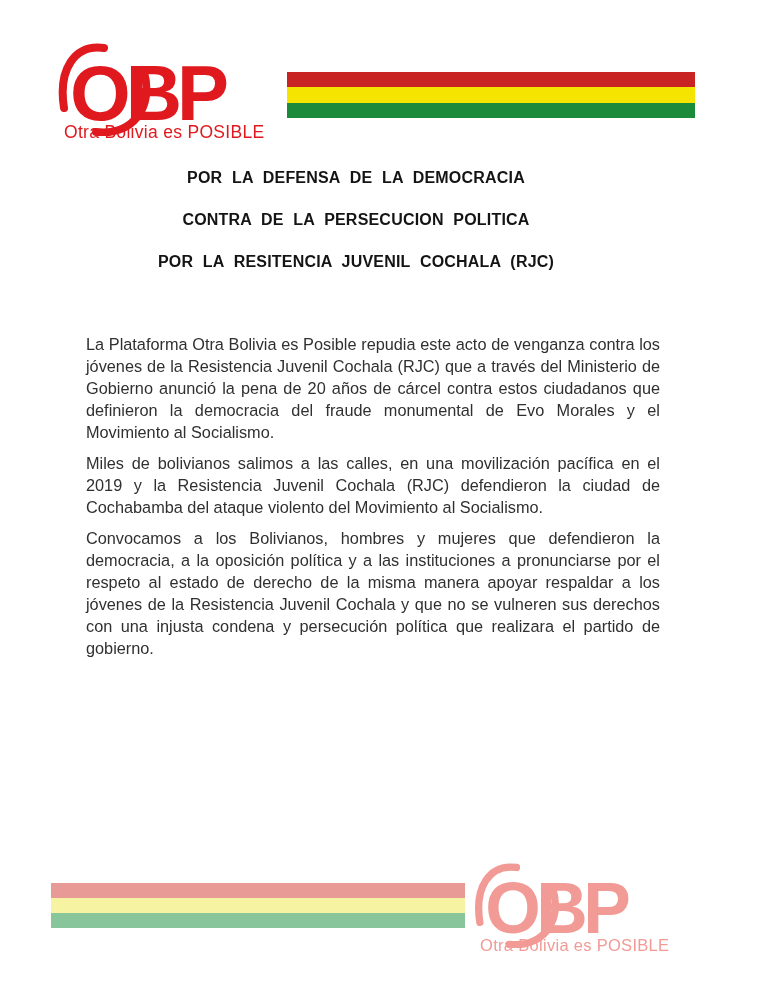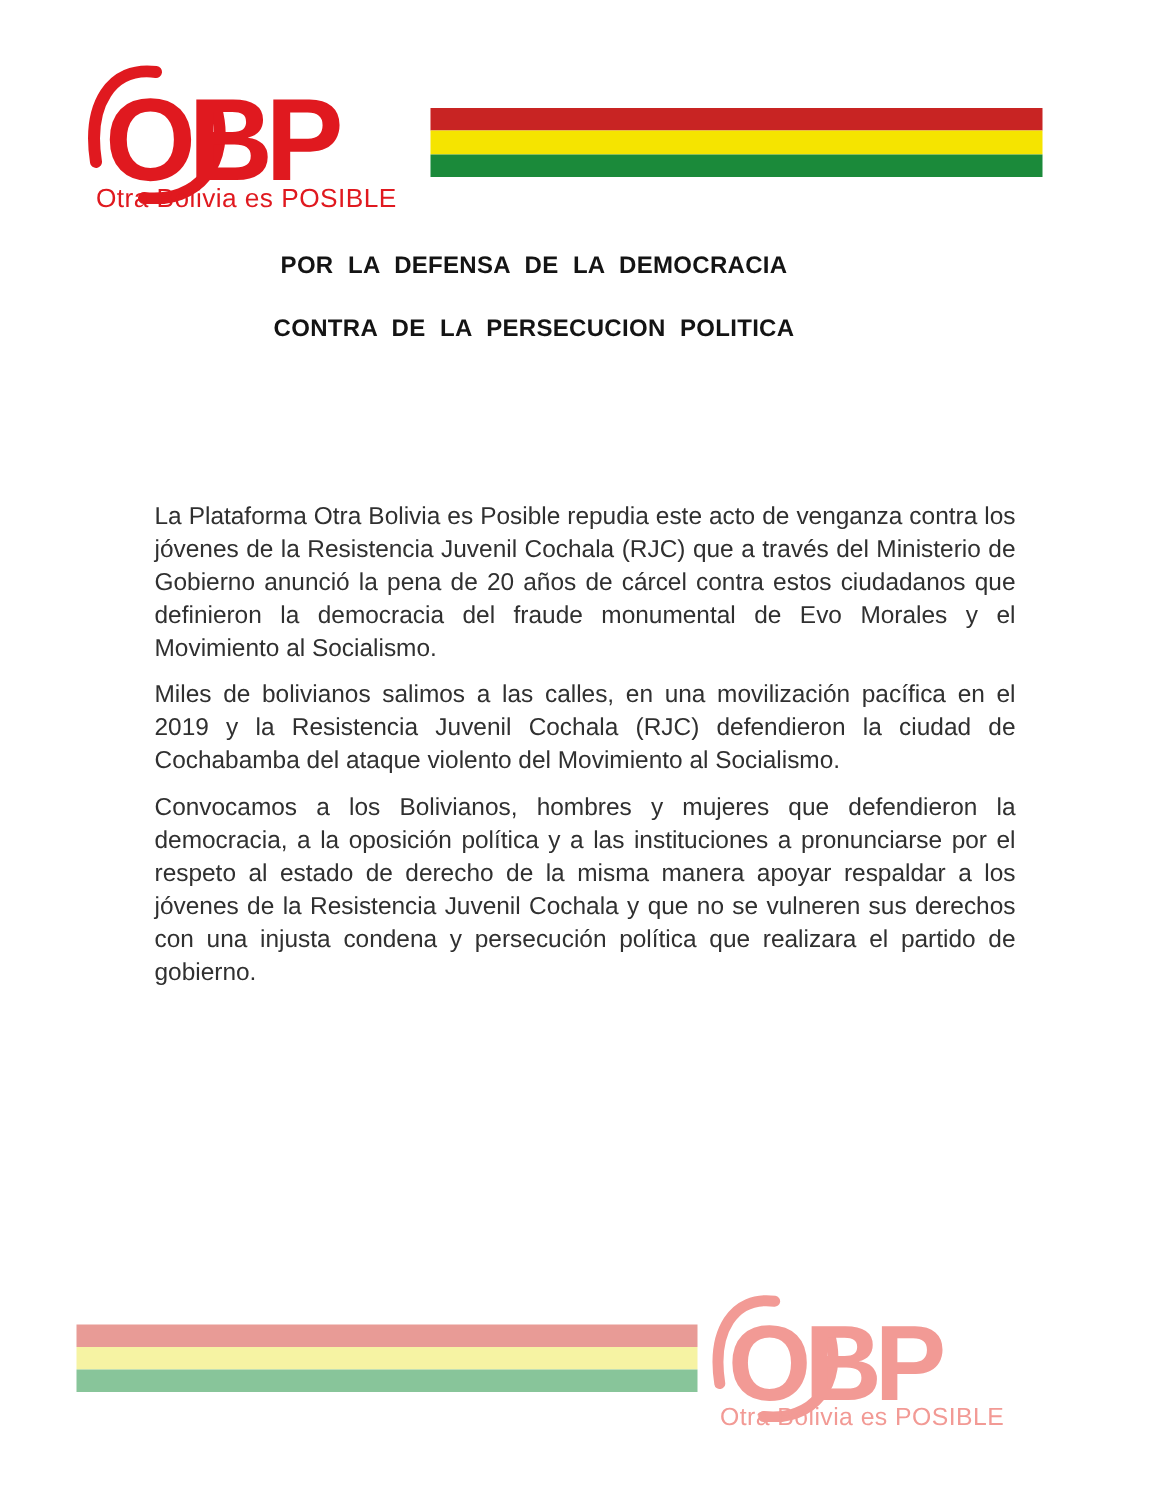--- a/index.html
+++ b/index.html
@@ -85,21 +85,21 @@
     font-weight: bold;
     letter-spacing: 0.2px;
     word-spacing: 5px;
   }
   .hl-line { display: block; }
 
   
   .body-text {
     position: absolute;
     top: 333px;
-    left: 103px;
+    left: 86px;
     width: 574px;
     color: var(--ink, #303030);
   }
   .body-text p {
     margin: 0 0 9px 0;
     font-size: 16.3px;
     line-height: 22px;
     text-align: justify;
   }
 
@@ -140,20 +140,23 @@
     <div class="stripe s-green"></div>
   </div>
 
   <div class="headlines">
     <h1 class="headline">
       <span class="hl-line">POR LA DEFENSA DE LA DEMOCRACIA</span>
     </h1>
     <h1 class="headline">
       <span class="hl-line">CONTRA DE LA PERSECUCION POLITICA</span>
     </h1>
+    <h1 class="headline">
+      <span class="hl-line">POR LA RESITENCIA JUVENIL COCHALA (RJC)</span>
+    </h1>
   </div>
 
   <div class="body-text">
     <p>La Plataforma Otra Bolivia es Posible repudia este  acto de venganza contra los jóvenes de la Resistencia Juvenil Cochala (RJC) que a través del Ministerio de Gobierno anunció la pena de 20 años de cárcel contra estos ciudadanos que definieron la democracia del fraude monumental de Evo Morales y el Movimiento al Socialismo.</p>
     <p>Miles de bolivianos salimos a las calles, en una  movilización pacífica en el 2019  y la  Resistencia Juvenil Cochala (RJC) defendieron la ciudad de Cochabamba del ataque violento del Movimiento al Socialismo.</p>
     <p>Convocamos a los Bolivianos, hombres y mujeres que defendieron la democracia, a la oposición política y a las instituciones a pronunciarse por el  respeto al estado de derecho de la misma manera apoyar respaldar a los jóvenes de la Resistencia Juvenil Cochala y que no se vulneren sus derechos con una injusta condena y persecución  política que realizara el partido de gobierno.</p>
   </div>
 
 
   <div class="flag flag-bottom">

